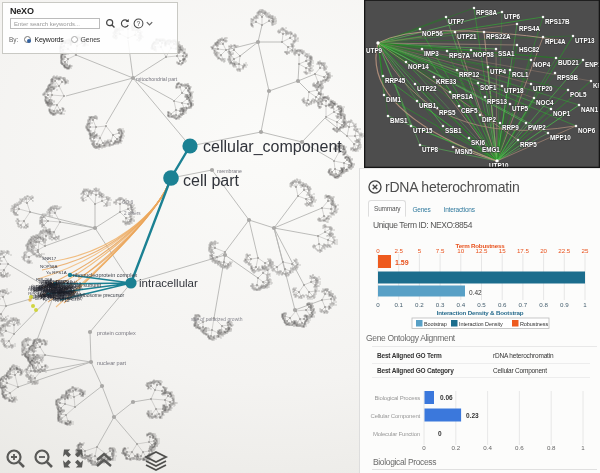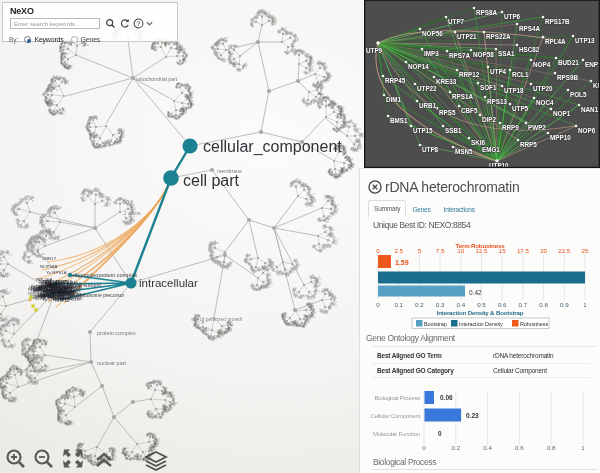--- a/index.html
+++ b/index.html
@@ -359,21 +359,21 @@
         <circle cx="8" cy="8" r="6.9" fill="none" stroke="#444" stroke-width="1.5"></circle>
         <path d="M5.4 5.4L10.6 10.6M10.6 5.4L5.4 10.6" stroke="#444" stroke-width="1.5"></path>
       </svg>
     <span style="font-size:14px;color:#4d4d4d;margin-left:3px;letter-spacing:-0.2px">rDNA heterochromatin</span>
   </div>
   <div style="position:absolute;left:8px;top:31px;display:flex;align-items:flex-end;font-size:6.5px;letter-spacing:-0.2px">
     <div style="border:1px solid #ddd;border-bottom:1px solid #fcfcfb;background:#fdfdfd;border-radius:3px 3px 0 0;padding:4px 5px;color:#555">Summary</div>
     <div style="padding:4px 7px 4px 6px;color:#317a9e">Genes</div>
     <div style="padding:4px 5px 4px 6px;color:#317a9e">Interactions</div>
   </div>
-  <div style="position:absolute;left:13px;top:51px;font-size:8.5px;letter-spacing:-0.4px;color:#555">Unique Best ID: NEXO:8854</div>
+  <div style="position:absolute;left:13px;top:51px;font-size:8.5px;letter-spacing:-0.4px;color:#555">Unique Term ID: NEXO:8854</div>
   <svg width="241" height="90" viewBox="0 0 241 90" style="position:absolute;left:0;top:70px">
 <text x="120" y="9" text-anchor="middle" fill="#e8511c" font-size="6.2" font-weight="bold" letter-spacing="-0.2">Term Robustness</text>
 <text x="18.0" y="14" text-anchor="middle" fill="#e8511c" font-size="6.2">0</text>
       <line x1="18.0" y1="15" x2="18.0" y2="61" stroke="#ddd" stroke-width="0.7"></line>
       <text x="38.7" y="14" text-anchor="middle" fill="#e8511c" font-size="6.2">2.5</text>
       <line x1="38.7" y1="15" x2="38.7" y2="61" stroke="#ddd" stroke-width="0.7"></line>
       <text x="59.4" y="14" text-anchor="middle" fill="#e8511c" font-size="6.2">5</text>
       <line x1="59.4" y1="15" x2="59.4" y2="61" stroke="#ddd" stroke-width="0.7"></line>
       <text x="80.1" y="14" text-anchor="middle" fill="#e8511c" font-size="6.2">7.5</text>
       <line x1="80.1" y1="15" x2="80.1" y2="61" stroke="#ddd" stroke-width="0.7"></line>
@@ -448,21 +448,21 @@
 <text x="60" y="48.5" text-anchor="end" fill="#999" font-size="6" letter-spacing="-0.2">Molecular Function</text>
 <rect x="64.5" y="4" width="9.5" height="13" fill="#3b78dc"></rect>
 <rect x="64.5" y="21.5" width="36.6" height="13" fill="#3b78dc"></rect>
 <text x="80" y="13" fill="#333" font-size="6.5" font-weight="bold">0.06</text>
 <text x="106" y="30.5" fill="#333" font-size="6.5" font-weight="bold">0.23</text>
 <text x="78" y="48.5" fill="#333" font-size="6.5" font-weight="bold">0</text>
 </svg>
   <div style="position:absolute;left:13px;top:288px;font-size:8.5px;letter-spacing:-0.35px;color:#6b6b6b">Biological Process</div>
   <div style="position:absolute;left:12px;top:300px;width:225px;border-top:1px solid #e0e0e0"></div>
 </div>
-<div style="position:absolute;left:2px;top:2px;width:176px;height:40px;background:rgba(255,255,255,0.88);border:1px solid #c9c9c4;font-family:'Liberation Sans',sans-serif">
+<div style="position:absolute;left:2px;top:2px;width:176px;height:52px;background:rgba(255,255,255,0.88);border:1px solid #c9c9c4;font-family:'Liberation Sans',sans-serif">
   <div style="margin:3px 0 0 7px;font-size:9px;font-weight:bold;letter-spacing:-0.2px;color:#222">NeXO</div>
   <div style="margin:2px 0 0 7px;display:flex;align-items:center">
     <input style="width: 90px; height: 11px; border: 1px solid rgb(187, 187, 187); font-size: 6px; color: rgb(153, 153, 153); padding: 0px 3px; font-family: &quot;Liberation Sans&quot;, sans-serif;" value="Enter search keywords...">
     <svg width="11" height="11" viewBox="0 0 13 13" style="margin-left:5px">
         <circle cx="5.5" cy="5.5" r="3.6" fill="none" stroke="#444" stroke-width="1.4"></circle>
         <path d="M8.2 8.2L11.2 11.2" stroke="#444" stroke-width="1.6"></path>
       </svg>
     <svg width="11" height="11" viewBox="0 0 13 13" style="margin-left:3px">
         <path d="M10.6 4.2A4.2 4.2 0 1 0 10.9 8.2" fill="none" stroke="#444" stroke-width="1.4"></path>
         <path d="M11.5 1.2v3.6h-3.6z" fill="#444"></path>

